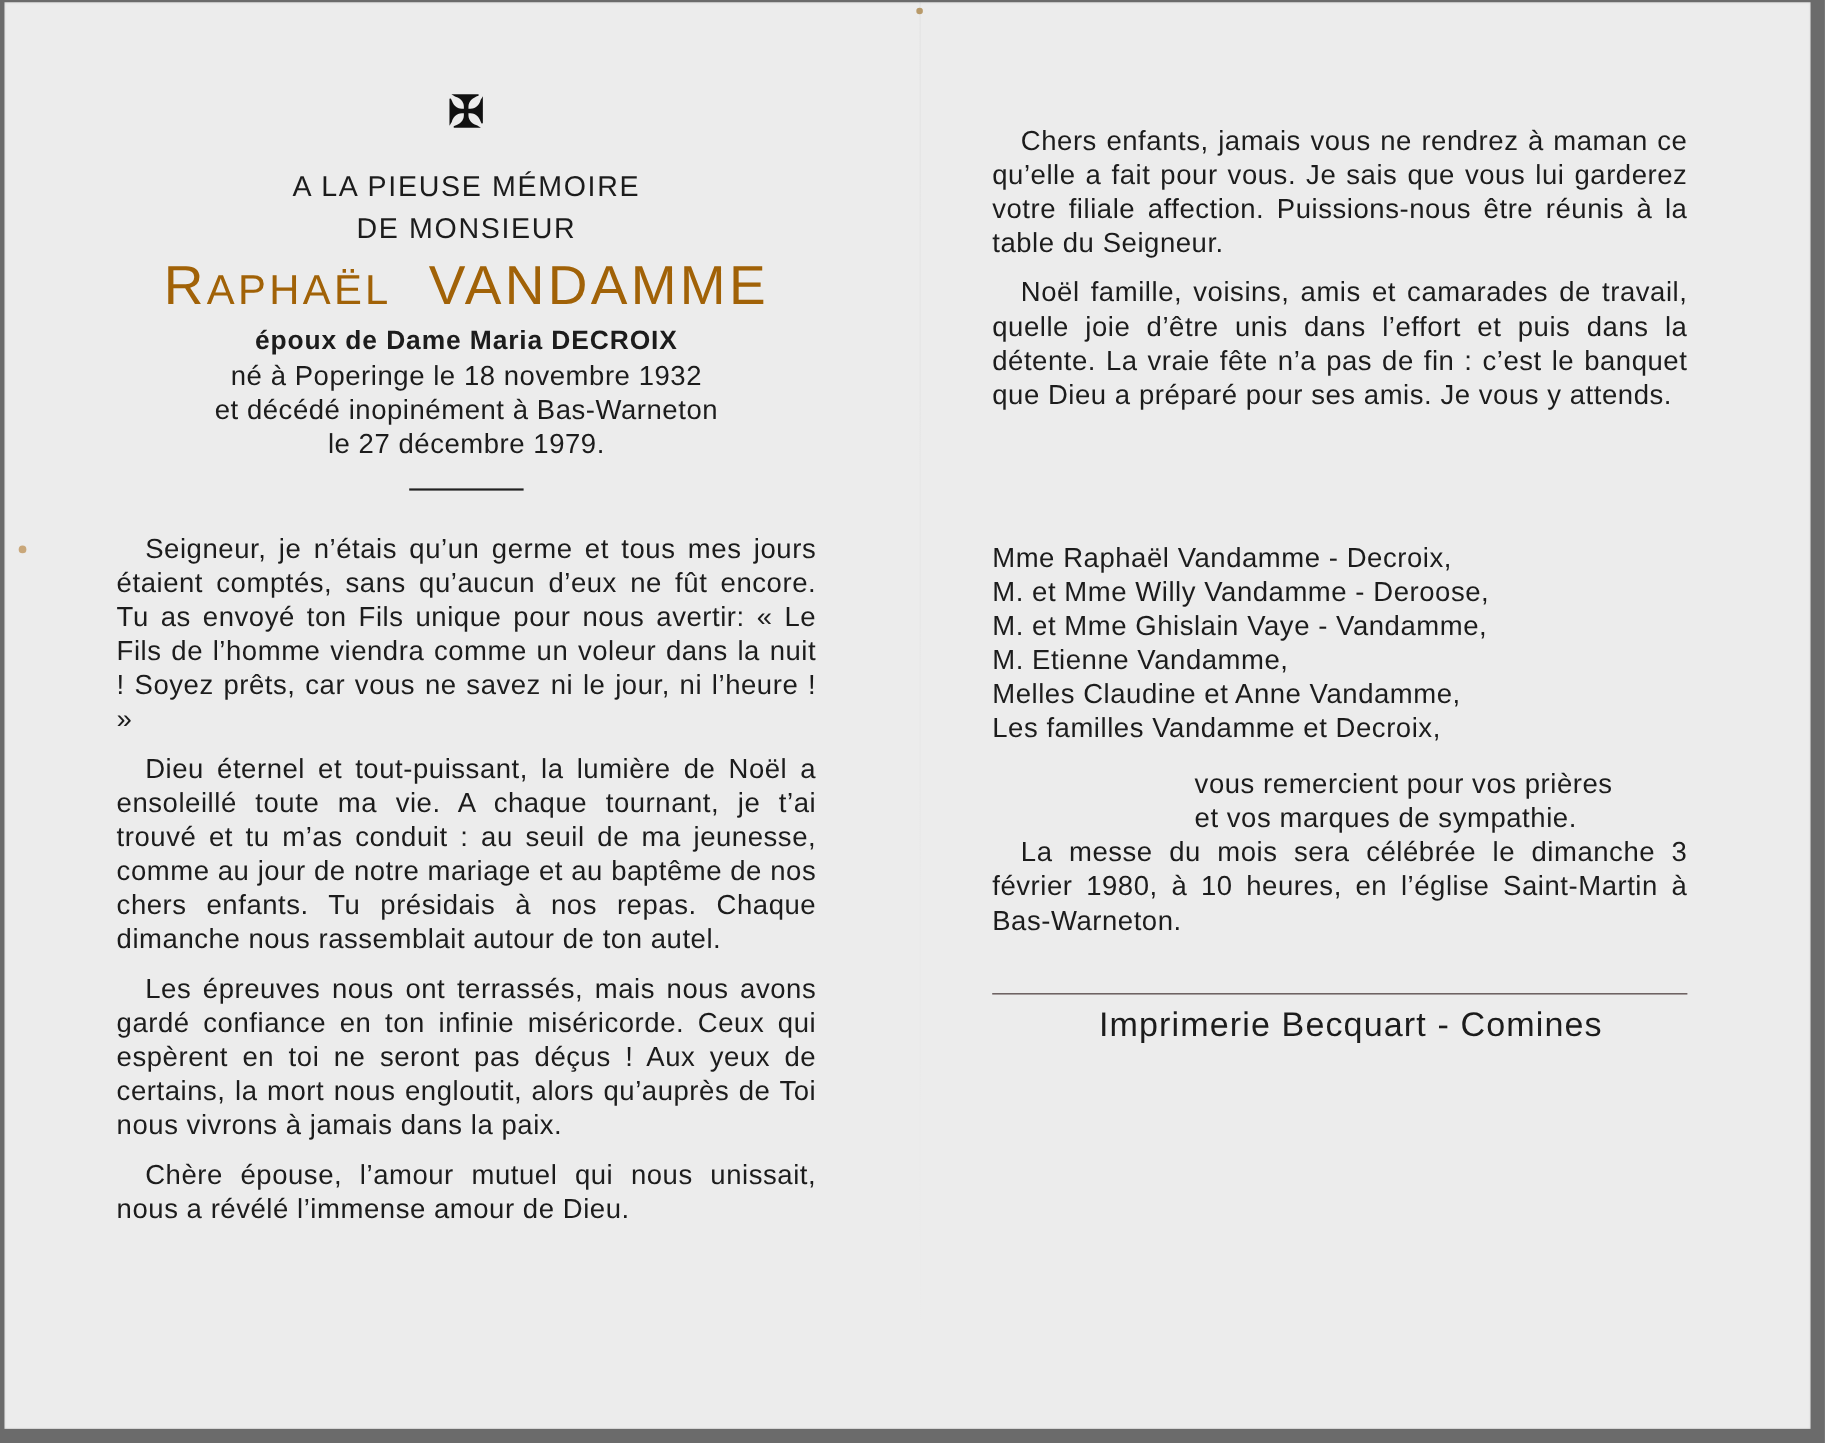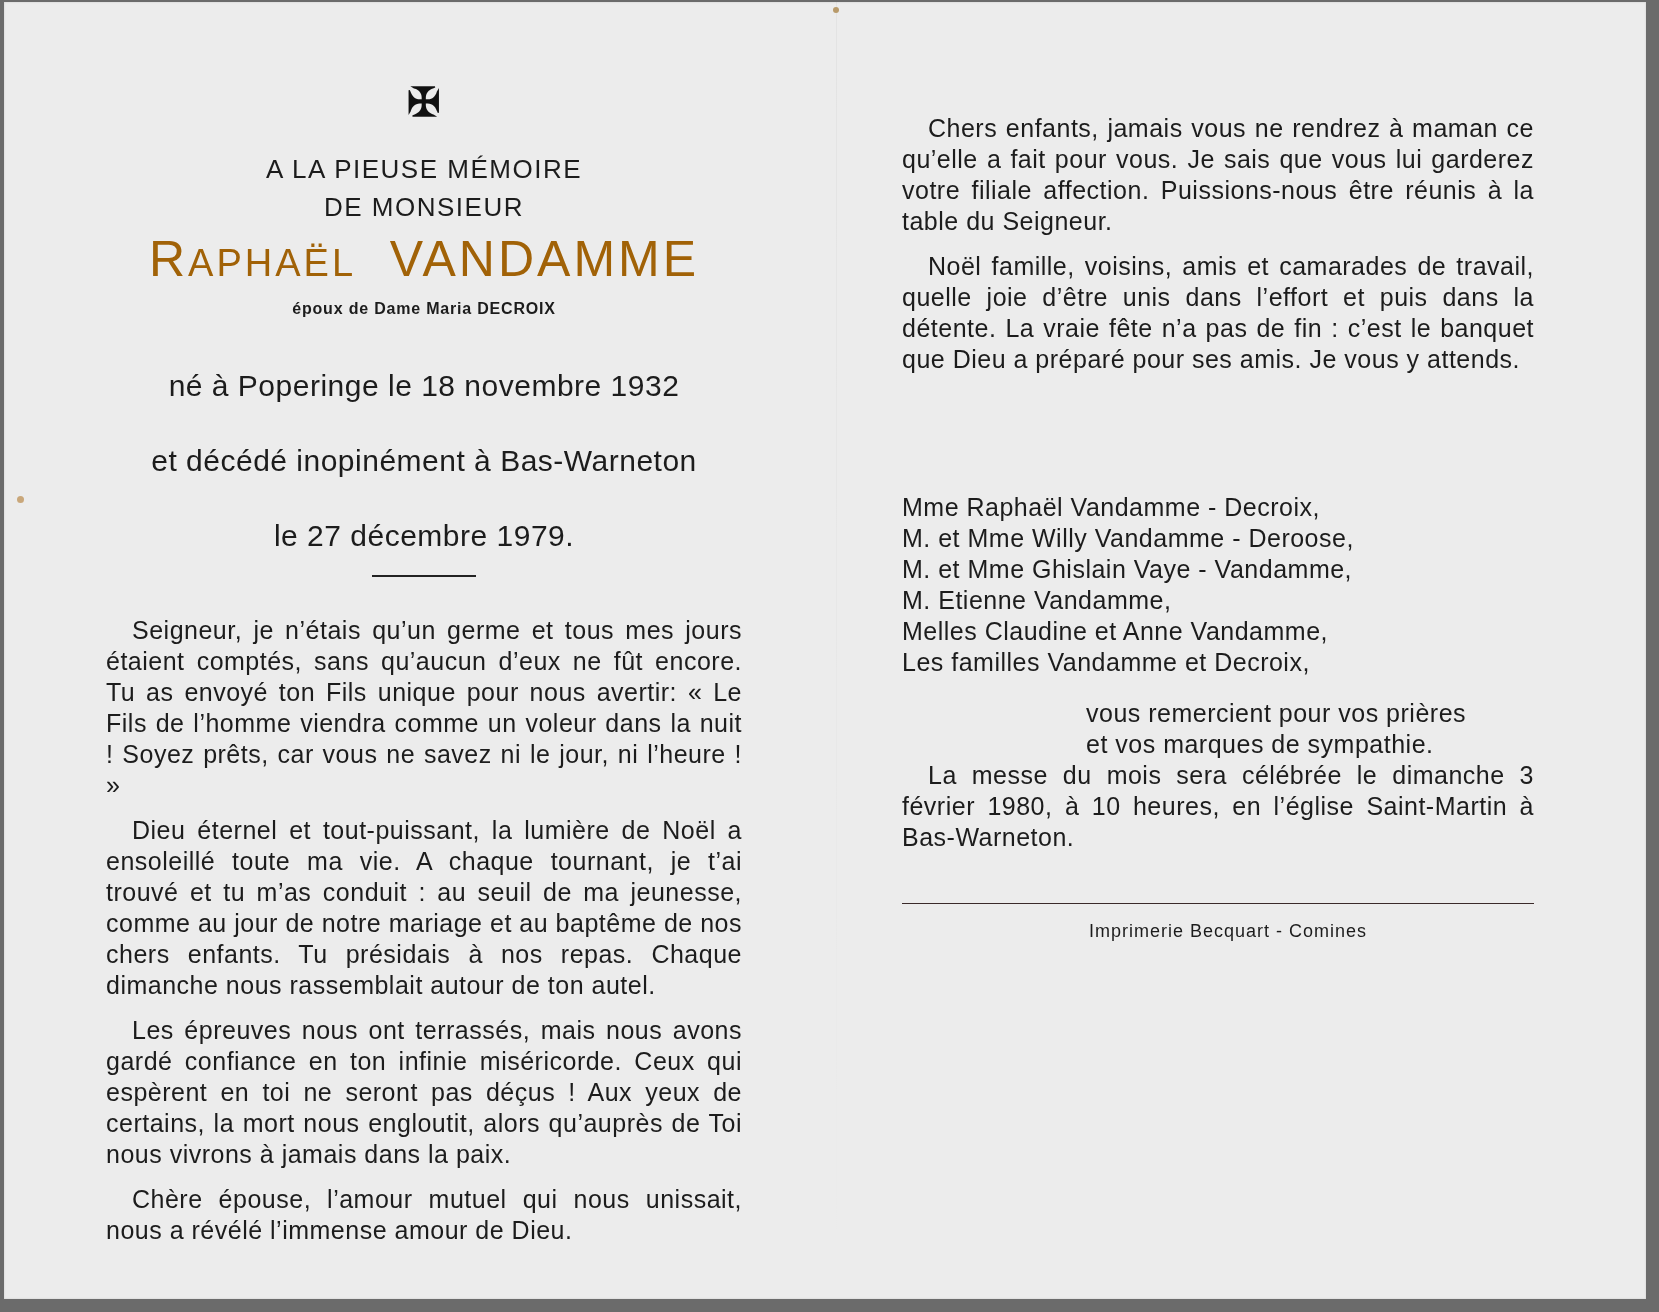--- a/index.html
+++ b/index.html
@@ -35,39 +35,39 @@
       text-align: center; font-size: 40px; line-height: 40px;
       margin: 0 0 28px 0; font-weight: bold; color: #111;
     }
     .head1 { text-align: center; font-size: 26px; letter-spacing: 1.5px; line-height: 38px; }
     .name {
       text-align: center; font-size: 50px; line-height: 58px;
       letter-spacing: 3px; margin-top: 4px; color: #a16207;
     }
     .name .sc { font-size: 38px; }
     .spouse {
-      text-align: center; font-weight: bold; font-size: 16px; line-height: 34px;
+      text-align: center; font-weight: bold; font-size: 24px; line-height: 34px;
       letter-spacing: 0.8px;
     }
-    .dates { text-align: center; font-size: 30px; line-height: 31px; margin-top: 44px; }
+    .dates { text-align: center; font-size: 25px; line-height: 31px; }
     .rule-short {
       width: 104px; height: 2px; background: #222; margin: 24px auto 38px auto;
     }
     p.j {
       margin: 0 0 14px 0; text-align: justify; text-align-last: left;
     }
     p.j .ind { display: inline-block; width: 26px; }
     .family { margin-top: 117px; }
     .family div { line-height: 31px; }
     .thanks { margin: 20px 0 0 184px; }
     .mass { margin-top: 44px; }
     .rule-long {
       height: 1px; background: #3a2a2a; margin: 50px 0 12px 0;
     }
-    .printer { text-align: center; font-size: 18px; letter-spacing: 1px; margin-left: 20px; }
+    .printer { text-align: center; font-size: 31px; letter-spacing: 1px; margin-left: 20px; }
   </style>
 </head>
 <body>
 
 <div class="card">
   <div class="fold"></div>
   <div class="speck" style="left:13px;top:494px;width:7px;height:7px;background:#c9a77a;"></div>
   <div class="speck" style="left:829px;top:5px;width:6px;height:6px;background:#b89a6a;"></div>
 
   <div class="col left">

